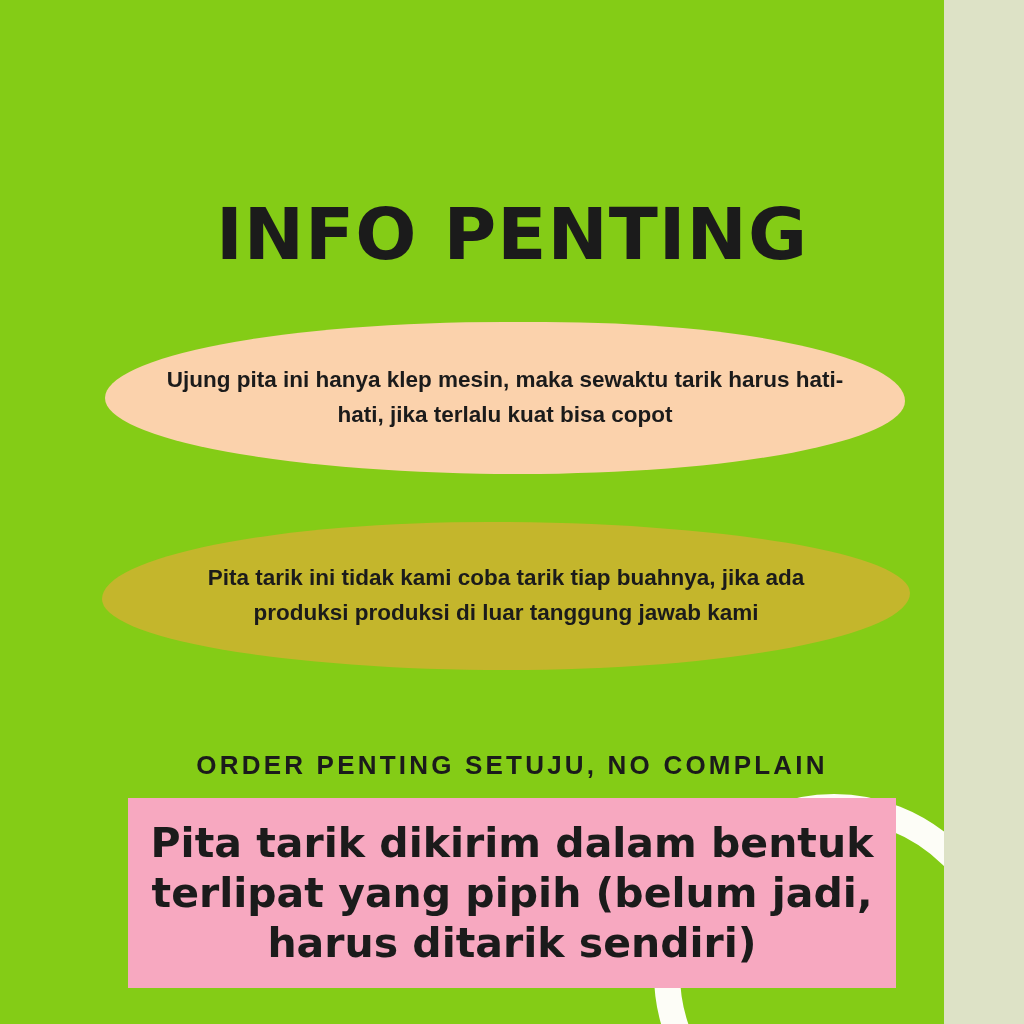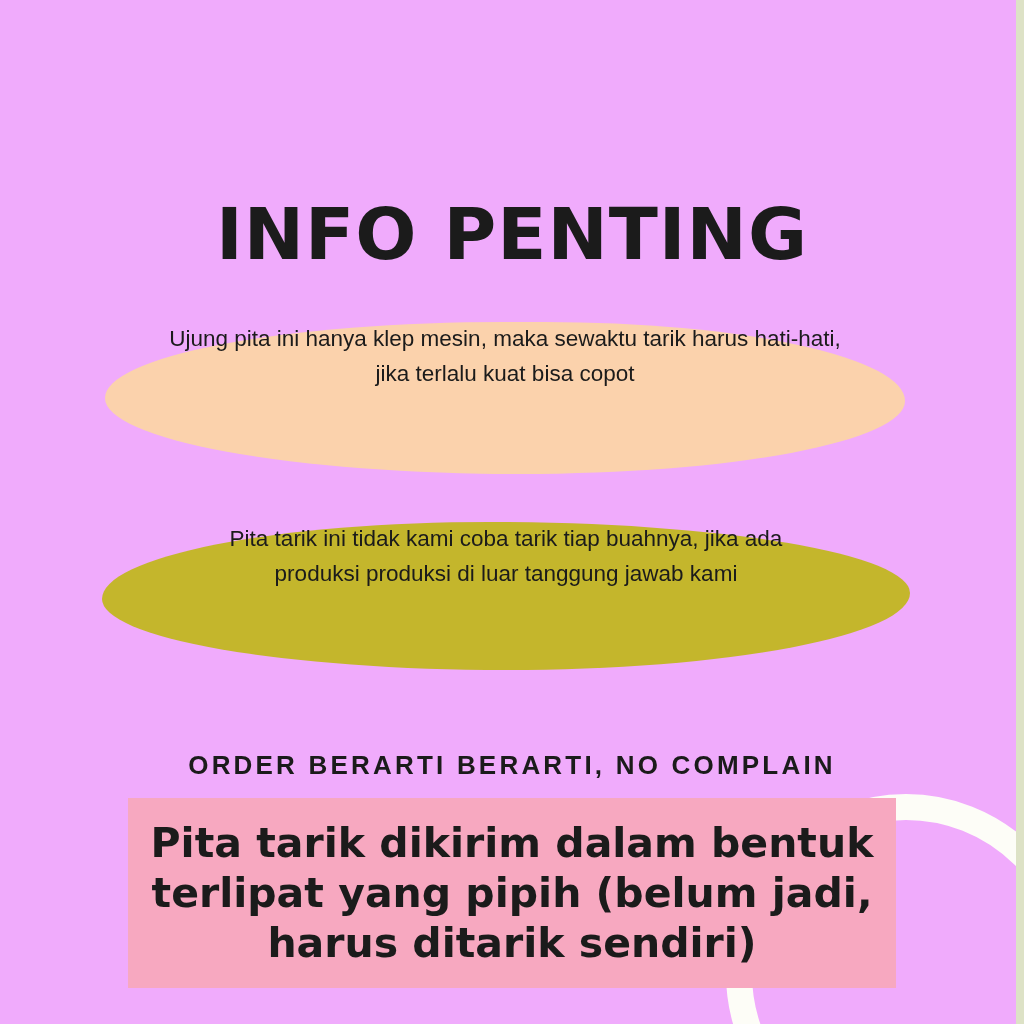--- a/index.html
+++ b/index.html
@@ -8,23 +8,23 @@
   }
   body {
     width: 1024px;
     height: 1024px;
     font-family: "Liberation Sans", sans-serif;
     background: #dde2c6;
     overflow: hidden;
   }
   .poster {
     position: relative;
-    width: 1016px;
+    width: 944px;
     height: 1024px;
-    background: #f0abfc;
+    background: #84cc16;
     overflow: hidden;
   }
 
   
   .arc {
     position: absolute;
     right: -70px;
     bottom: -130px;
     width: 360px;
     height: 360px;
@@ -42,26 +42,26 @@
     font-size: 72px;
     font-weight: 800;
     letter-spacing: 1px;
     color: #1b1b1b;
     font-family: "DejaVu Sans", sans-serif;
   }
 
   .blob {
     position: absolute;
     display: flex;
-    align-items: flex-start;
+    align-items: center;
     justify-content: center;
     text-align: center;
     box-sizing: border-box;
     color: #1b1b1b;
-    font-weight: 400;
+    font-weight: 700;
   }
 
   .blob-peach {
     left: 105px;
     top: 322px;
     width: 800px;
     height: 152px;
     background: #fbd2ac;
     border-radius: 50% 45% 48% 52% / 50% 52% 48% 50%;
     padding: 0 56px;
@@ -125,19 +125,19 @@
   <div class="title">INFO PENTING</div>
 
   <div class="blob blob-peach">
     <span>Ujung pita ini hanya klep mesin, maka sewaktu tarik harus hati-hati, jika terlalu kuat bisa copot</span>
   </div>
 
   <div class="blob blob-olive">
     <span>Pita tarik ini tidak kami coba tarik tiap buahnya, jika ada produksi produksi di luar tanggung jawab kami</span>
   </div>
 
-  <div class="subline">ORDER BERARTI BERARTI, NO COMPLAIN</div>
+  <div class="subline">ORDER PENTING SETUJU, NO COMPLAIN</div>
 
   <div class="pink-box">
     <span class="pink-text">Pita tarik dikirim dalam bentuk terlipat yang pipih (belum jadi, harus ditarik sendiri)</span>
   </div>
 
 </div>
 
 </body></html>

